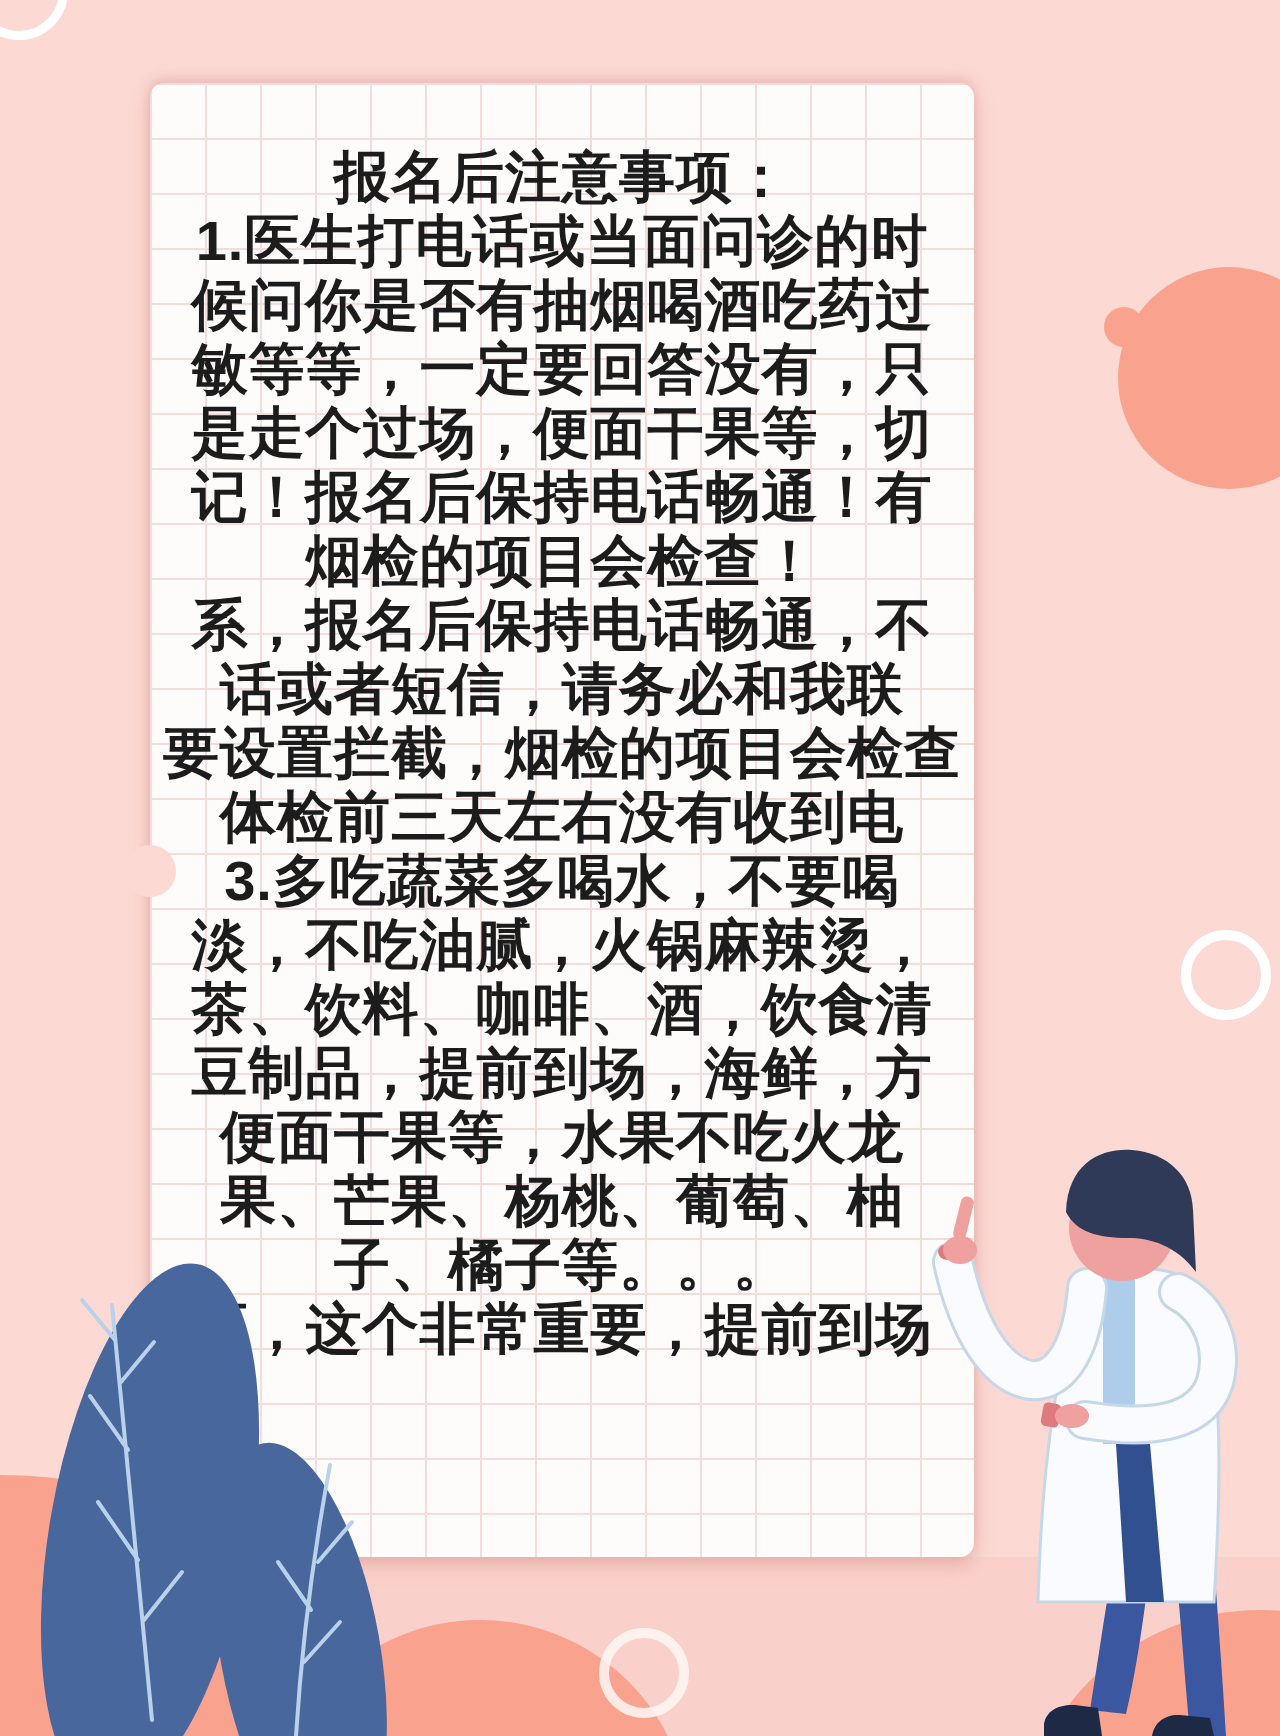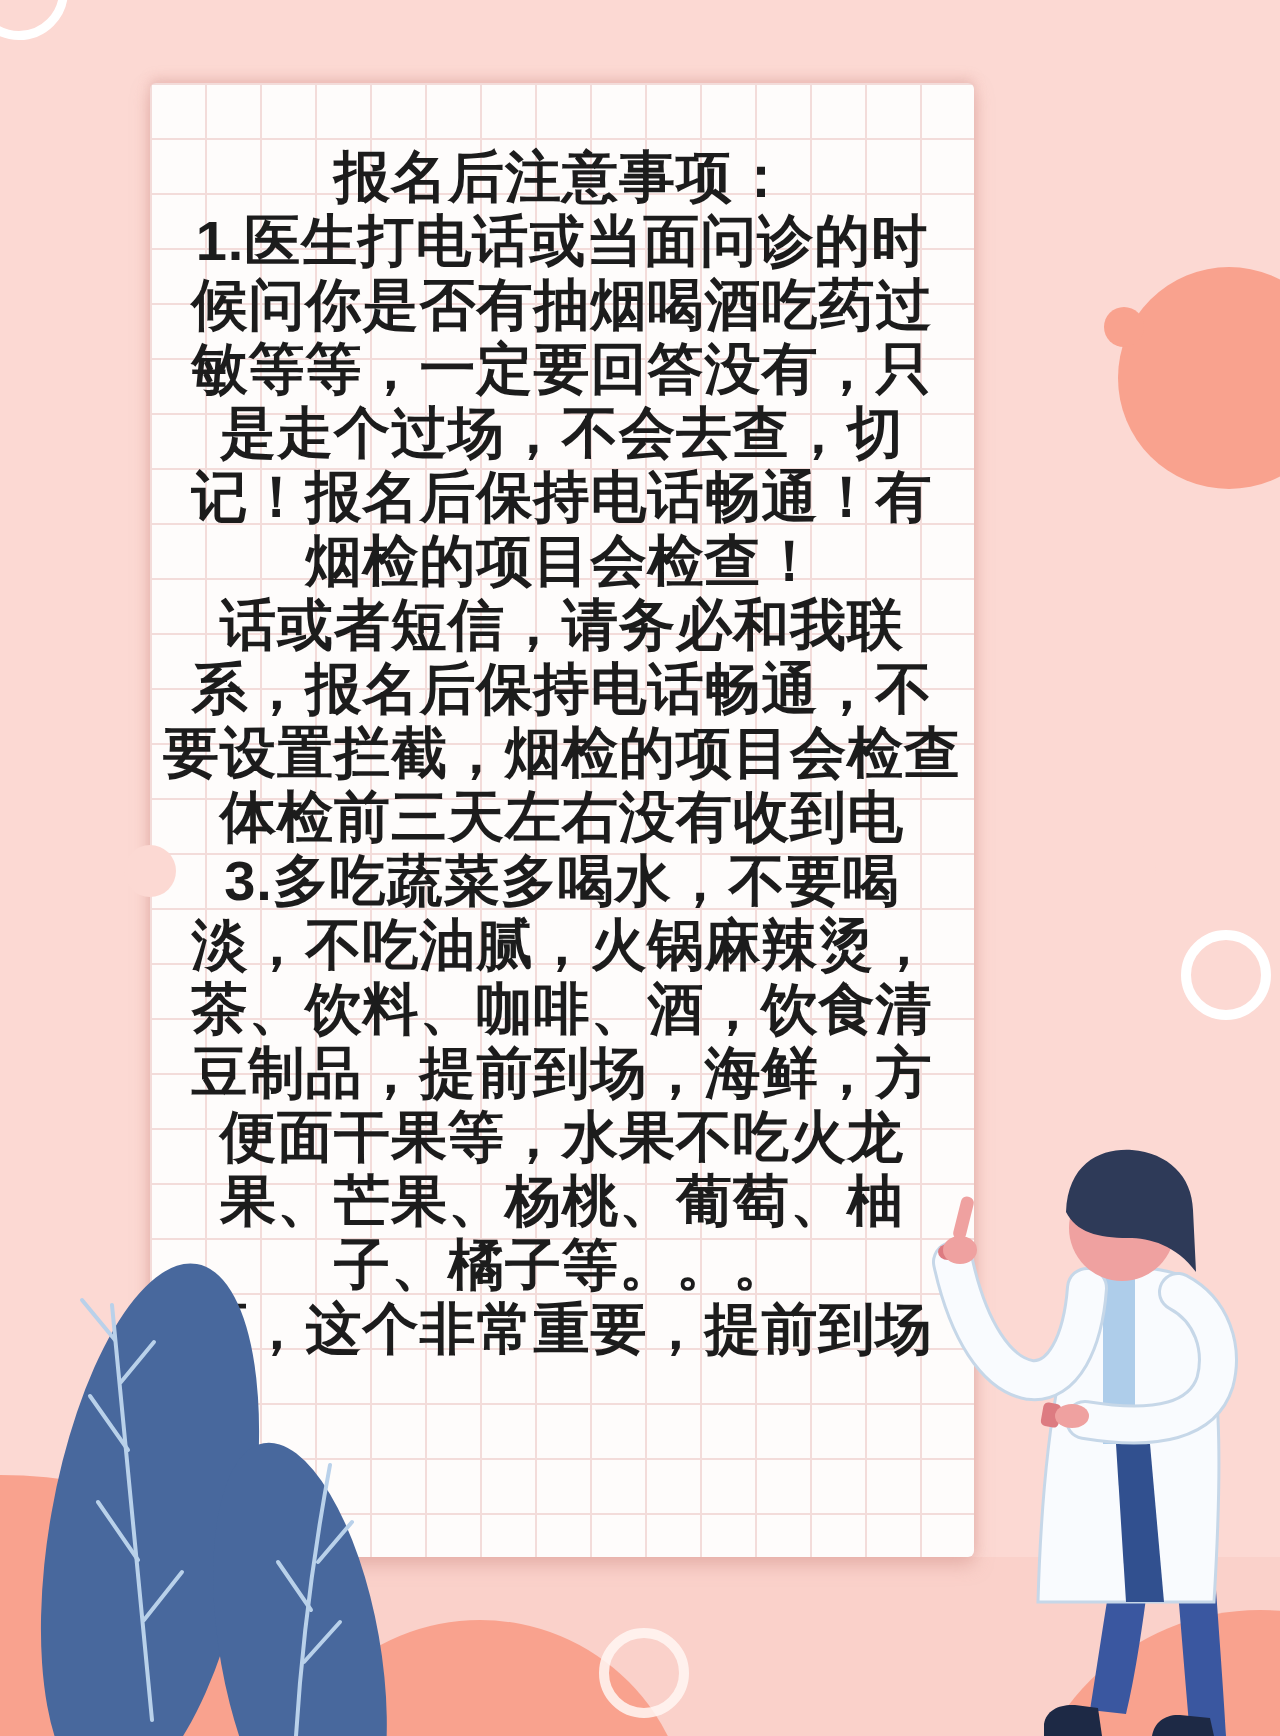--- a/index.html
+++ b/index.html
@@ -58,21 +58,21 @@
   .arc-topleft {
     left:-30px; top:-58px; width:80px; height:80px;
     border-radius:50%;
     border:9px solid var(--ring, #ffffff);
     background:transparent;
   }
 
   
   .card {
     left:150px; top:83px; width:824px; height:1474px;
-    border-radius:6px;
+    border-radius:14px;
     background-color: var(--card-bg, #fefcfb);
     background-image:
       linear-gradient(to right, var(--card-grid-line, #f3dcda) 2px, transparent 2px),
       linear-gradient(to bottom, var(--card-grid-line, #f3dcda) 2px, transparent 2px);
     background-size:55px 55px;
     box-shadow: 0 8px 18px rgba(213,150,142,.55), 0 -5px 12px rgba(213,150,142,.35);
   }
   .notch {
     width:52px; height:52px; border-radius:50%;
     background: var(--background, #fcd9d3);
@@ -101,25 +101,25 @@
 
   <div class="abs bottom-band"></div>
   <div class="abs circle-right"></div>
 
   <div class="abs card">
     <div class="card-text">
         <div class="line">报名后注意事项：</div>
         <div class="line">1.医生打电话或当面问诊的时</div>
         <div class="line">候问你是否有抽烟喝酒吃药过</div>
         <div class="line">敏等等，一定要回答没有，只</div>
-        <div class="line">是走个过场，不会去查，切</div>
+        <div class="line">是走个过场，便面干果等，切</div>
         <div class="line">记！报名后保持电话畅通！有</div>
         <div class="line">烟检的项目会检查！</div>
+        <div class="line">系，报名后保持电话畅通，不</div>
         <div class="line">话或者短信，请务必和我联</div>
-        <div class="line">系，报名后保持电话畅通，不</div>
         <div class="line">要设置拦截，烟检的项目会检查</div>
         <div class="line">体检前三天左右没有收到电</div>
         <div class="line">3.多吃蔬菜多喝水，不要喝</div>
         <div class="line">淡，不吃油腻，火锅麻辣烫，</div>
         <div class="line">茶、饮料、咖啡、酒，饮食清</div>
         <div class="line">豆制品，提前到场，海鲜，方</div>
         <div class="line">便面干果等，水果不吃火龙</div>
         <div class="line">果、芒果、杨桃、葡萄、柚</div>
         <div class="line">子、橘子等。。。</div>
         <div class="line">面，这个非常重要，提前到场</div>

